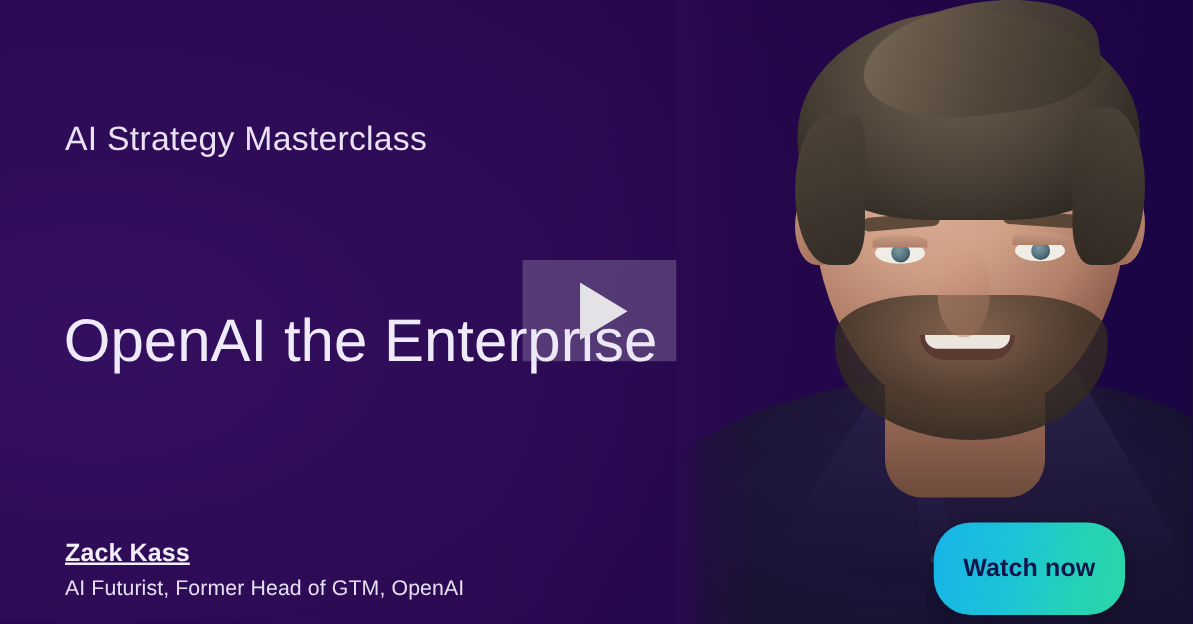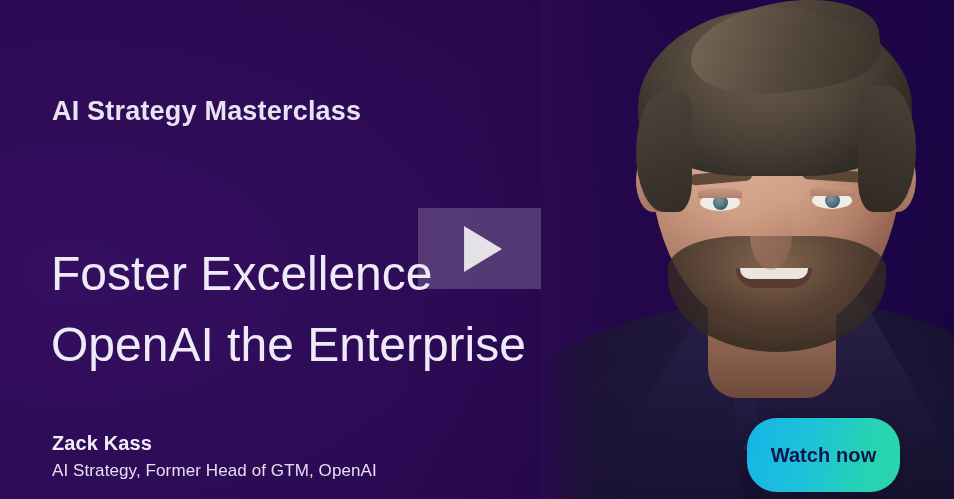--- a/index.html
+++ b/index.html
@@ -254,21 +254,21 @@
     background: linear-gradient(90deg, rgba(43,10,82,0.92) 0%, rgba(43,10,82,0.35) 7%, rgba(43,10,82,0) 16%);
     pointer-events: none;
   }
 
   
   .eyebrow {
     position: absolute;
     left: 52px;
     top: 96px;
     font-size: 27px;
-    font-weight: 700;
+    font-weight: 400;
     letter-spacing: .2px;
     color: #e8e2f2;
   }
   .headline {
     position: absolute;
     left: 51px;
     top: 150px;
     font-size: 63px;
     font-weight: 700;
     letter-spacing: -0.5px;
@@ -293,20 +293,21 @@
 
   
   .speaker-name {
     position: absolute;
     left: 52px;
     top: 432px;
     font-size: 20px;
     font-weight: 700;
     color: #f2eef8;
     letter-spacing: .1px;
+    text-decoration: underline;
   }
   .speaker-title {
     position: absolute;
     left: 52px;
     top: 461px;
     font-size: 17px;
     font-weight: 400;
     color: #e6dff1;
     letter-spacing: .1px;
   }
@@ -389,27 +390,26 @@
     <div class="hair-sweep"></div>
     <div class="hair-side-l"></div>
     <div class="hair-side-r"></div>
     <div class="portrait-shade"></div>
   </div>
 
   <div class="eyebrow">AI Strategy Masterclass</div>
 
 
   <div class="subhead">
-    <span>Foster Excellence</span>
     <span>OpenAI the Enterprise</span>
   </div>
 
   <div class="speaker-name">Zack Kass</div>
 
-  <div class="speaker-title">AI Strategy, Former Head of GTM, OpenAI</div>
+  <div class="speaker-title">AI Futurist, Former Head of GTM, OpenAI</div>
 
   <div class="play-overlay">
     <div class="play-triangle"></div>
   </div>
 
   <button class="watch-now">Watch now</button>
 
 </div>
 
 </body></html>

